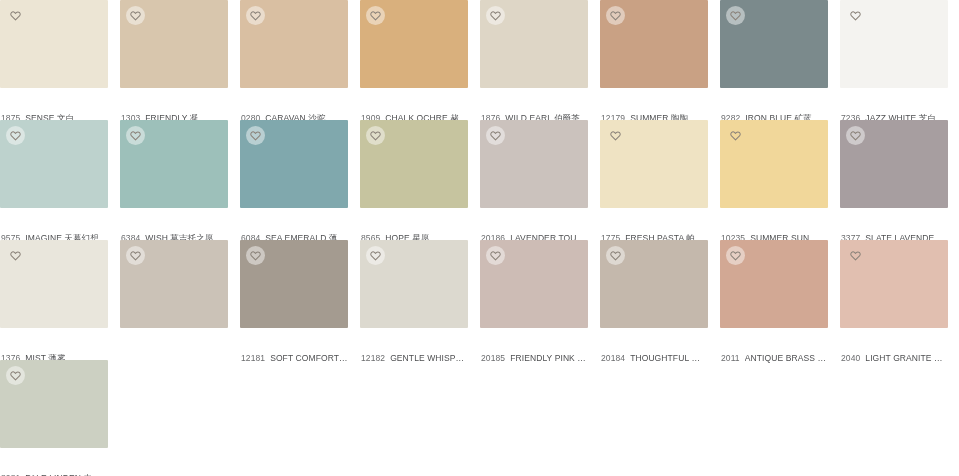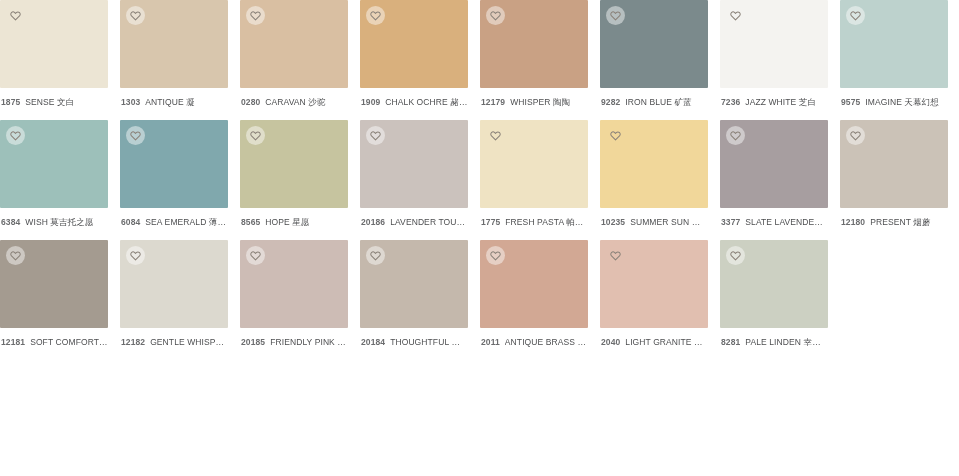--- a/index.html
+++ b/index.html
@@ -60,27 +60,27 @@
     line-height: 11px;
     color: #58595b;
     white-space: nowrap;
     overflow: hidden;
     max-width: 108px;
     letter-spacing: 0.1px;
   }
   .code {
     color: #6b6c6e;
     flex: 0 0 auto;
-    font-weight: bold;
   }
   .nm {
     color: #4d4e50;
     overflow: hidden;
     text-overflow: ellipsis;
     white-space: nowrap;
+    margin-top: 16px;
   }
 </style>
 </head>
 <body>
 
 <div id="app">
   <div id="grid">
       <div class="cell">
         <div class="swatch" style="background: rgb(236, 229, 212);">
           <div class="fav plain">
@@ -97,21 +97,21 @@
       <div class="cell">
         <div class="swatch" style="background: rgb(216, 198, 173);">
           <div class="fav">
             <svg width="11" height="11" viewBox="0 0 24 24" fill="none" stroke="#8a8279" stroke-width="2.2" stroke-linecap="round" stroke-linejoin="round">
               <path d="M20.8 5.6a5 5 0 0 0-7.1 0L12 7.3l-1.7-1.7a5 5 0 0 0-7.1 7.1l1.7 1.7L12 21.5l7.1-7.1 1.7-1.7a5 5 0 0 0 0-7.1z"></path>
             </svg>
           </div>
         </div>
         <div class="label">
           <span class="code">1303</span>
-          <span class="nm">ANTIQUE 凝</span>
+          <span class="nm">FRIENDLY 凝</span>
         </div>
       </div>
       <div class="cell">
         <div class="swatch" style="background: rgb(217, 191, 162);">
           <div class="fav">
             <svg width="11" height="11" viewBox="0 0 24 24" fill="none" stroke="#8a8279" stroke-width="2.2" stroke-linecap="round" stroke-linejoin="round">
               <path d="M20.8 5.6a5 5 0 0 0-7.1 0L12 7.3l-1.7-1.7a5 5 0 0 0-7.1 7.1l1.7 1.7L12 21.5l7.1-7.1 1.7-1.7a5 5 0 0 0 0-7.1z"></path>
             </svg>
           </div>
         </div>
@@ -127,30 +127,43 @@
               <path d="M20.8 5.6a5 5 0 0 0-7.1 0L12 7.3l-1.7-1.7a5 5 0 0 0-7.1 7.1l1.7 1.7L12 21.5l7.1-7.1 1.7-1.7a5 5 0 0 0 0-7.1z"></path>
             </svg>
           </div>
         </div>
         <div class="label">
           <span class="code">1909</span>
           <span class="nm">CHALK OCHRE 赭石黄</span>
         </div>
       </div>
       <div class="cell">
+        <div class="swatch" style="background: rgb(222, 214, 198);">
+          <div class="fav">
+            <svg width="11" height="11" viewBox="0 0 24 24" fill="none" stroke="#8a8279" stroke-width="2.2" stroke-linecap="round" stroke-linejoin="round">
+              <path d="M20.8 5.6a5 5 0 0 0-7.1 0L12 7.3l-1.7-1.7a5 5 0 0 0-7.1 7.1l1.7 1.7L12 21.5l7.1-7.1 1.7-1.7a5 5 0 0 0 0-7.1z"></path>
+            </svg>
+          </div>
+        </div>
+        <div class="label">
+          <span class="code">1876</span>
+          <span class="nm">WILD EARL 伯爵茶</span>
+        </div>
+      </div>
+      <div class="cell">
         <div class="swatch" style="background: rgb(201, 161, 132);">
           <div class="fav">
             <svg width="11" height="11" viewBox="0 0 24 24" fill="none" stroke="#8a8279" stroke-width="2.2" stroke-linecap="round" stroke-linejoin="round">
               <path d="M20.8 5.6a5 5 0 0 0-7.1 0L12 7.3l-1.7-1.7a5 5 0 0 0-7.1 7.1l1.7 1.7L12 21.5l7.1-7.1 1.7-1.7a5 5 0 0 0 0-7.1z"></path>
             </svg>
           </div>
         </div>
         <div class="label">
           <span class="code">12179</span>
-          <span class="nm">WHISPER 陶陶</span>
+          <span class="nm">SUMMER 陶陶</span>
         </div>
       </div>
       <div class="cell">
         <div class="swatch" style="background: rgb(123, 138, 140);">
           <div class="fav">
             <svg width="11" height="11" viewBox="0 0 24 24" fill="none" stroke="#8a8279" stroke-width="2.2" stroke-linecap="round" stroke-linejoin="round">
               <path d="M20.8 5.6a5 5 0 0 0-7.1 0L12 7.3l-1.7-1.7a5 5 0 0 0-7.1 7.1l1.7 1.7L12 21.5l7.1-7.1 1.7-1.7a5 5 0 0 0 0-7.1z"></path>
             </svg>
           </div>
         </div>
@@ -270,30 +283,39 @@
               <path d="M20.8 5.6a5 5 0 0 0-7.1 0L12 7.3l-1.7-1.7a5 5 0 0 0-7.1 7.1l1.7 1.7L12 21.5l7.1-7.1 1.7-1.7a5 5 0 0 0 0-7.1z"></path>
             </svg>
           </div>
         </div>
         <div class="label">
           <span class="code">3377</span>
           <span class="nm">SLATE LAVENDER 普 …</span>
         </div>
       </div>
       <div class="cell">
+        <div class="swatch" style="background: rgb(233, 230, 220);">
+          <div class="fav plain">
+            <svg width="11" height="11" viewBox="0 0 24 24" fill="none" stroke="#8a8279" stroke-width="2.2" stroke-linecap="round" stroke-linejoin="round">
+              <path d="M20.8 5.6a5 5 0 0 0-7.1 0L12 7.3l-1.7-1.7a5 5 0 0 0-7.1 7.1l1.7 1.7L12 21.5l7.1-7.1 1.7-1.7a5 5 0 0 0 0-7.1z"></path>
+            </svg>
+          </div>
+        </div>
+        <div class="label">
+          <span class="code">1376</span>
+          <span class="nm">MIST 薄雾</span>
+        </div>
+      </div>
+      <div class="cell">
         <div class="swatch" style="background: rgb(203, 194, 183);">
           <div class="fav">
             <svg width="11" height="11" viewBox="0 0 24 24" fill="none" stroke="#8a8279" stroke-width="2.2" stroke-linecap="round" stroke-linejoin="round">
               <path d="M20.8 5.6a5 5 0 0 0-7.1 0L12 7.3l-1.7-1.7a5 5 0 0 0-7.1 7.1l1.7 1.7L12 21.5l7.1-7.1 1.7-1.7a5 5 0 0 0 0-7.1z"></path>
             </svg>
           </div>
-        </div>
-        <div class="label">
-          <span class="code">12180</span>
-          <span class="nm">PRESENT 烟蘑</span>
         </div>
       </div>
       <div class="cell">
         <div class="swatch" style="background: rgb(164, 155, 144);">
           <div class="fav">
             <svg width="11" height="11" viewBox="0 0 24 24" fill="none" stroke="#8a8279" stroke-width="2.2" stroke-linecap="round" stroke-linejoin="round">
               <path d="M20.8 5.6a5 5 0 0 0-7.1 0L12 7.3l-1.7-1.7a5 5 0 0 0-7.1 7.1l1.7 1.7L12 21.5l7.1-7.1 1.7-1.7a5 5 0 0 0 0-7.1z"></path>
             </svg>
           </div>
         </div>

